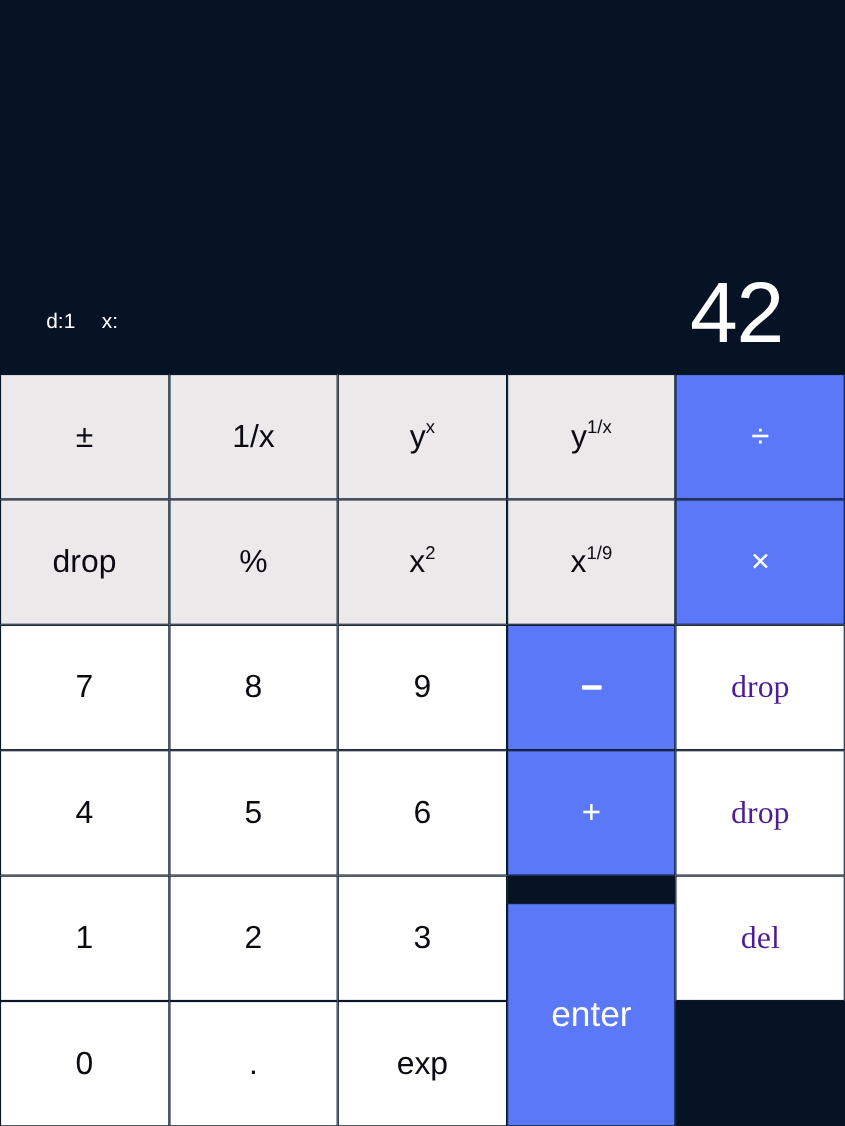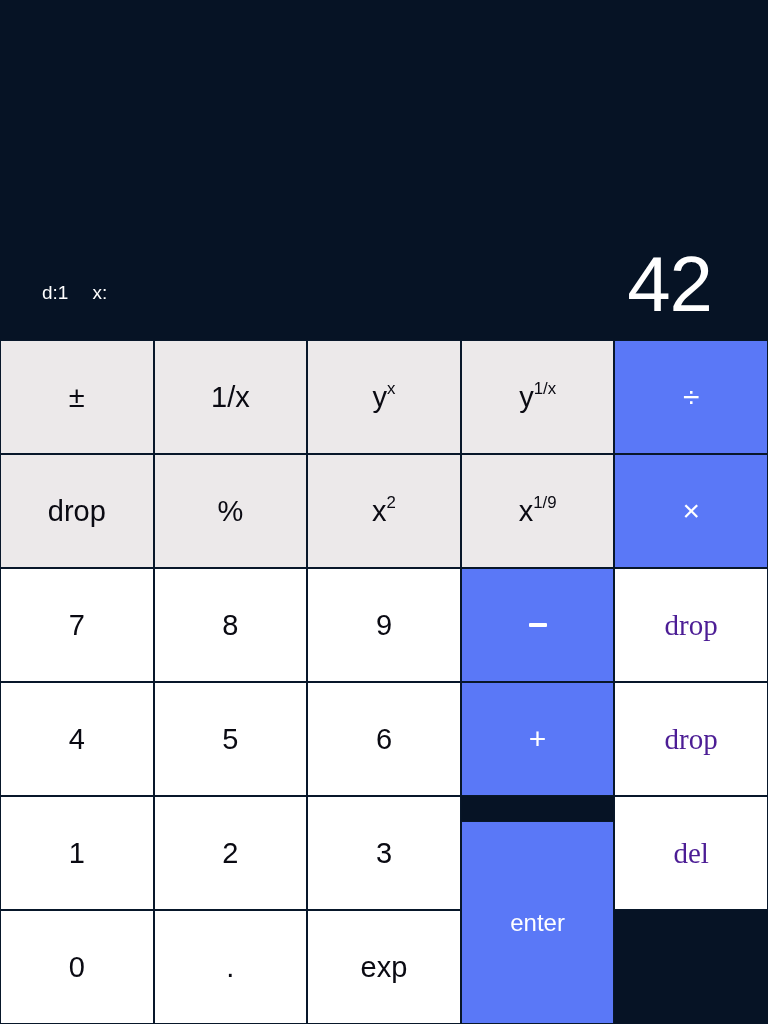--- a/index.html
+++ b/index.html
@@ -46,21 +46,21 @@
     justify-content: center;
     font-size: 29px;
     color: #0a0a12;
     background: #fff;
     cursor: pointer;
     user-select: none;
   }
   .key.fn { background: #ece9ea; }
   .key.op { background: #5a78f7; color: #fff; font-size: 30px; }
   .key.red { color: #4c1d95; font-family: Liberation Serif, serif; }
-  .key.enter { grid-row: span 2; font-size: 24px; margin-top: 25px; }
+  .key.enter { grid-row: span 2; font-size: 32px; margin-top: 25px; }
   sup { font-size: 0.58em; position: relative; top: -0.45em; }
   .minus { display:inline-block; width: 18px; height: 4px; background:#fff; border-radius:1px; }
 </style>
 </head>
 <body>
 
 <div class="screen">
 
   <div class="display">
     <div class="display-left">

